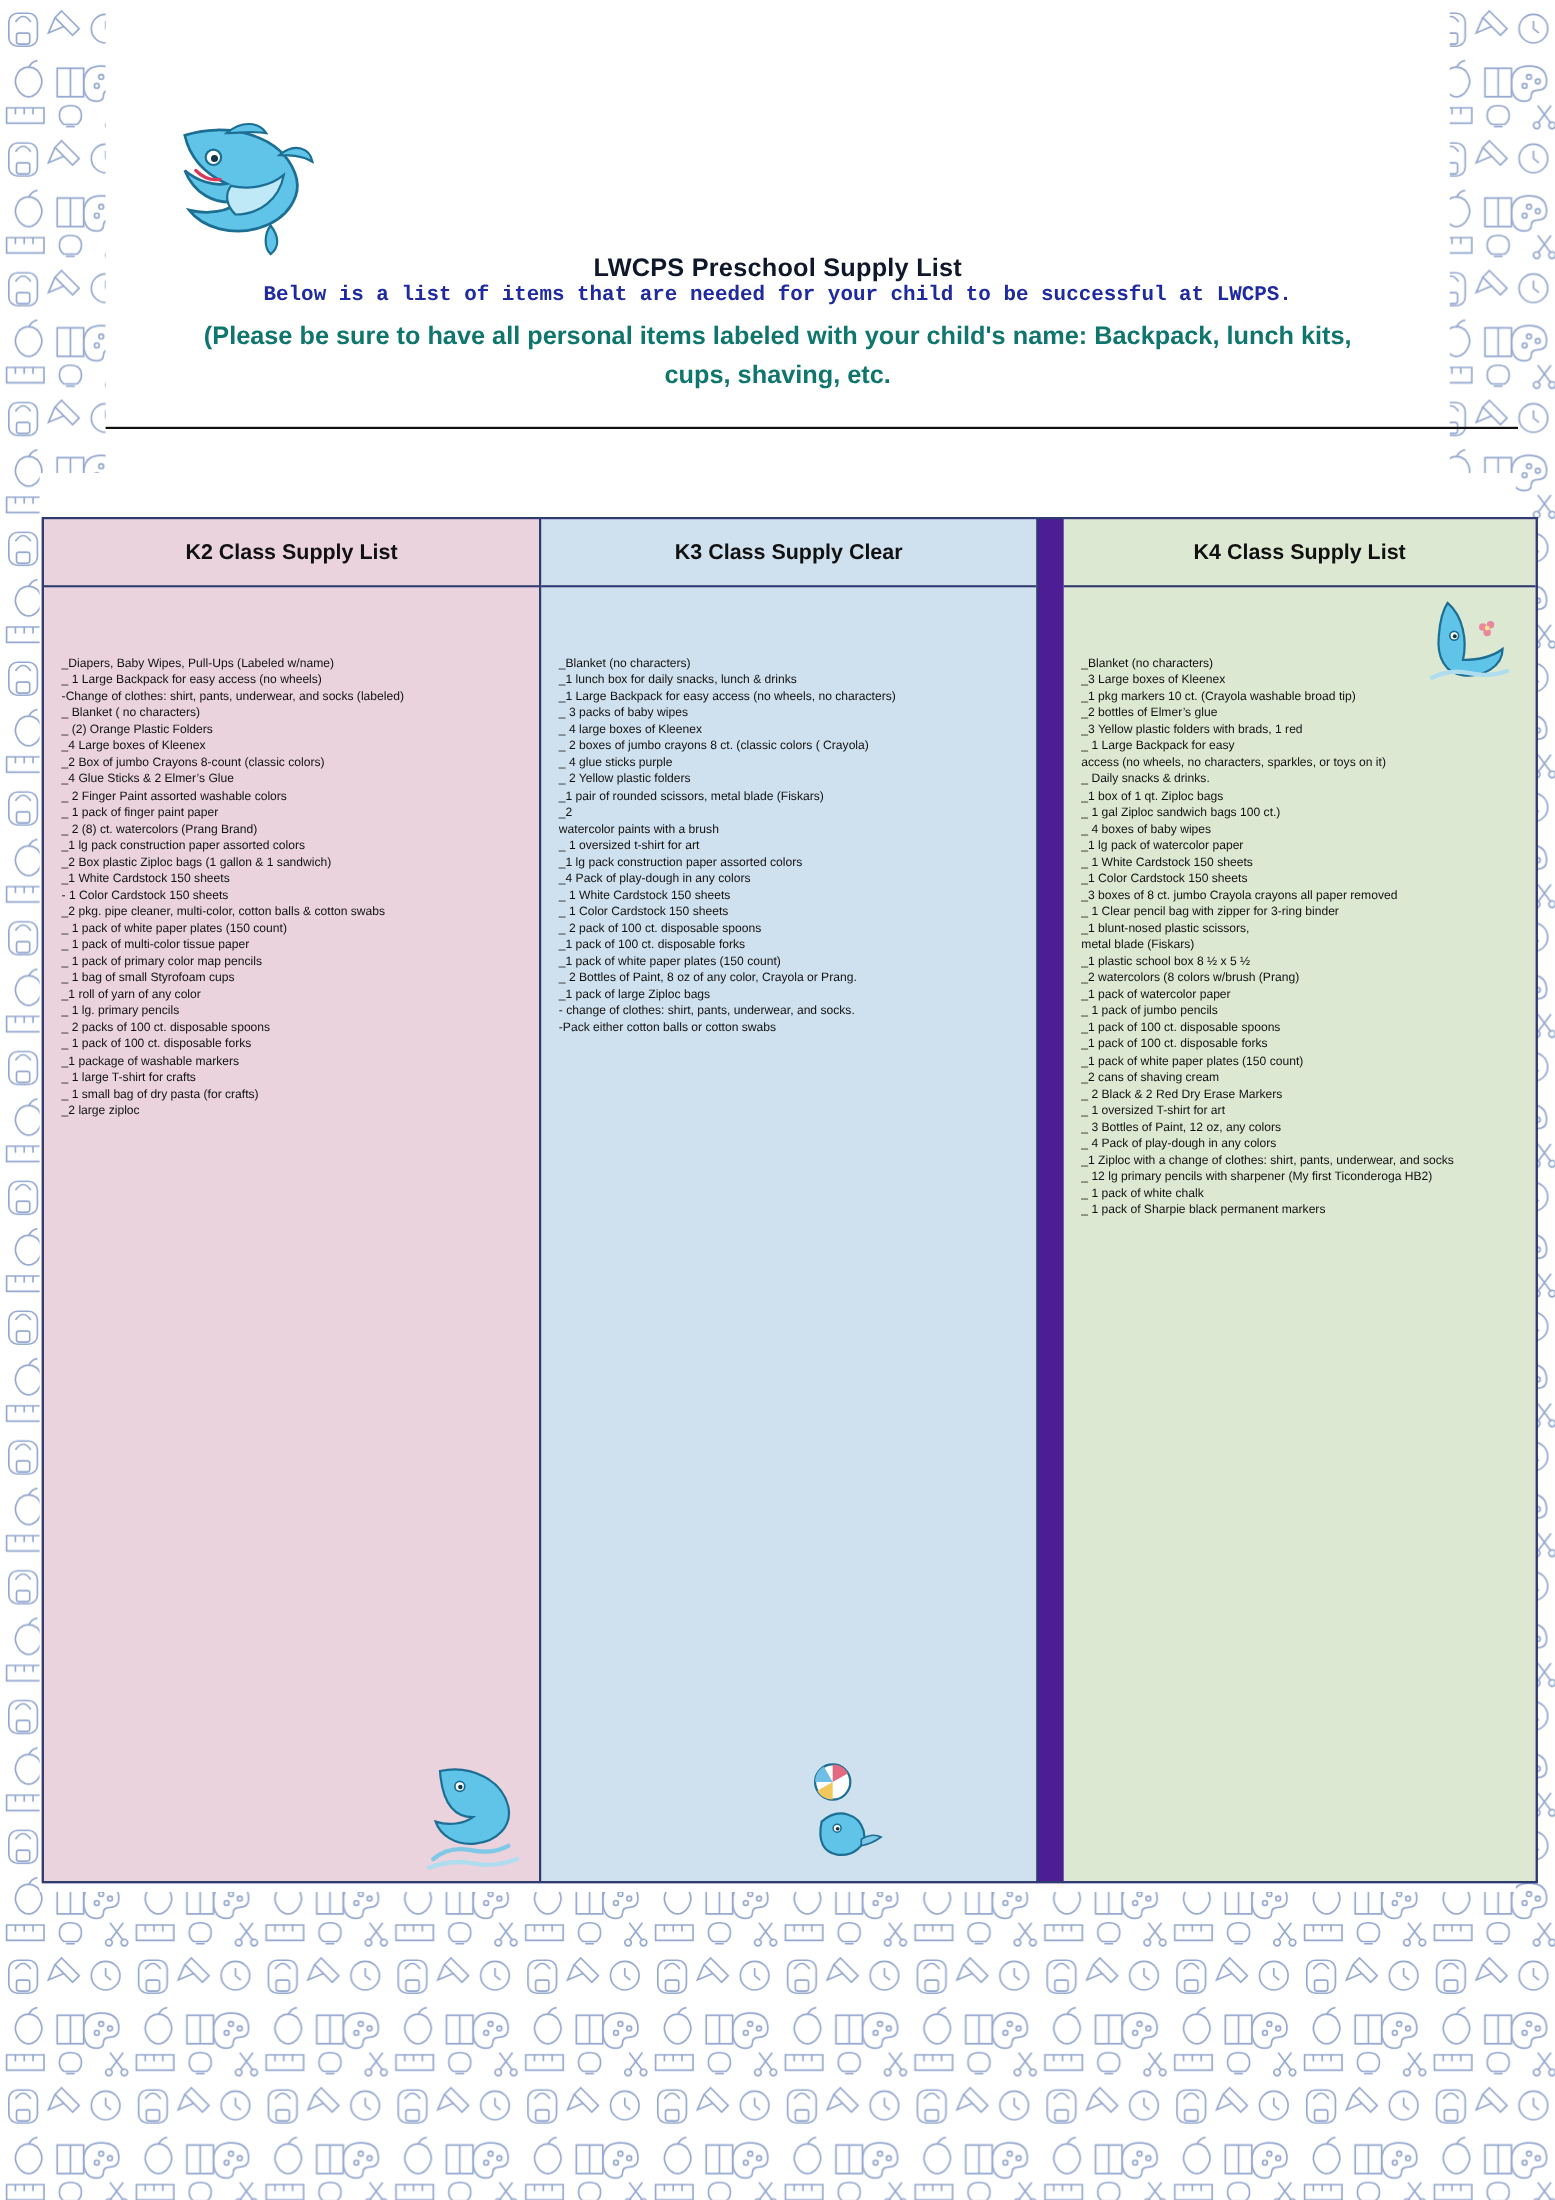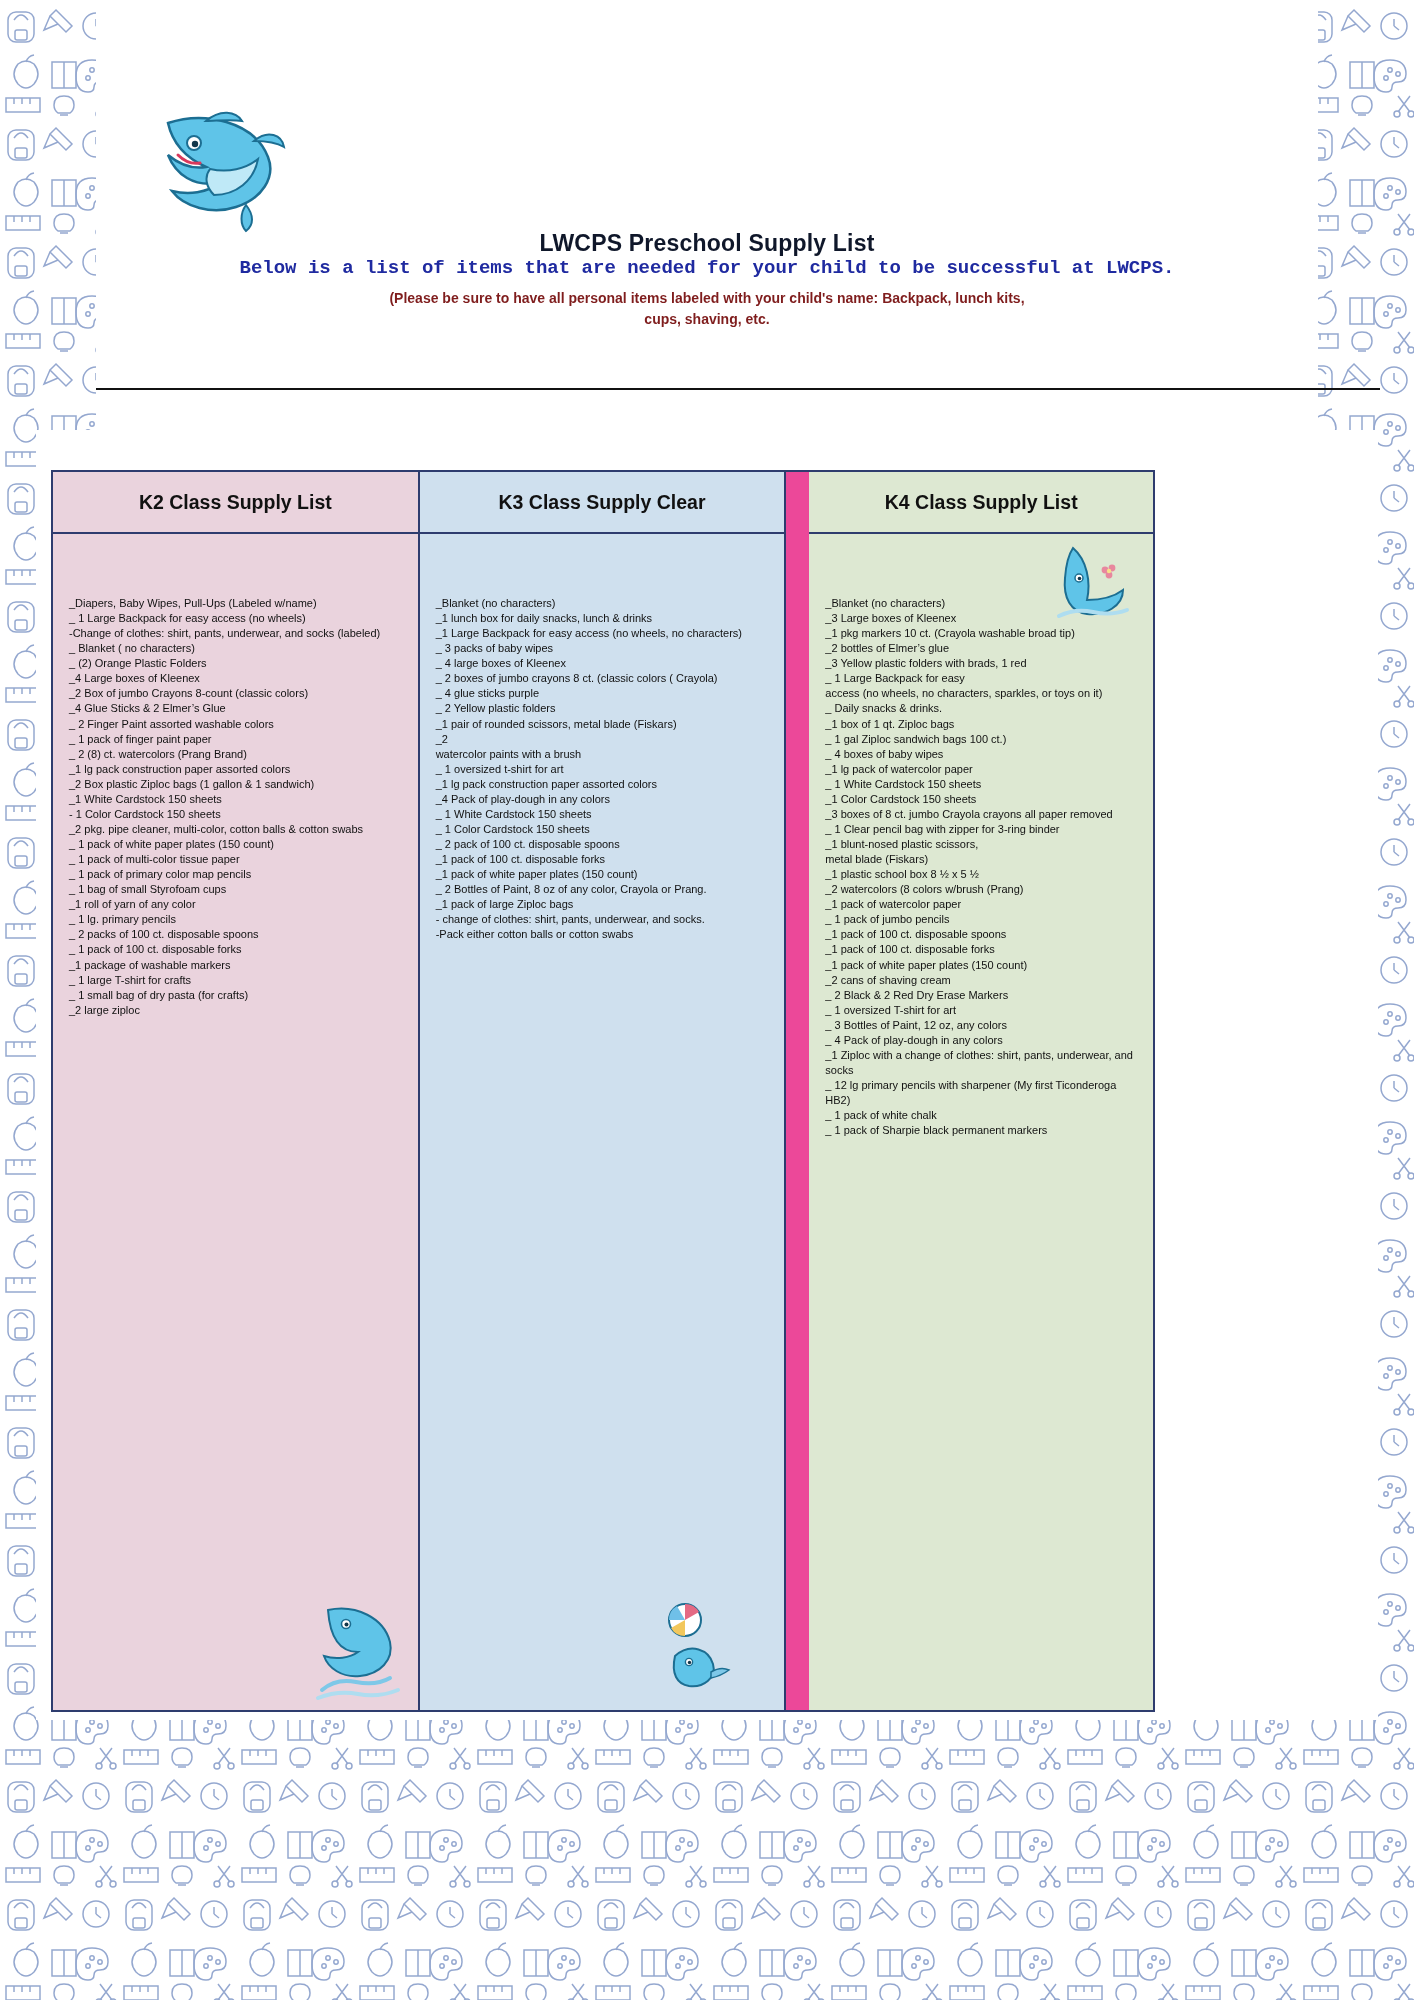--- a/index.html
+++ b/index.html
@@ -58,23 +58,23 @@
     letter-spacing: .2px;
   }
   .subtitle {
     font-size: 19px;
     font-weight: bold;
     color: #1f2aa0;
     margin-bottom: 9px;
     font-family: Liberation Mono, monospace;
   }
   .note {
-    font-size: 14px;
+    font-size: 23px;
     font-weight: bold;
-    color: #7f1d1d;
+    color: #0f766e;
     line-height: 1.5;
   }
   .hr {
     position: absolute;
     left: 96px;
     top: 388px;
     width: 1284px;
     height: 2px;
     background: #111;
     z-index: 3;
@@ -86,28 +86,28 @@
     left: 150px;
     top: 95px;
     width: 140px;
     height: 140px;
     z-index: 4;
   }
 
   
   .table {
     position: absolute;
-    left: 51px;
+    left: 38px;
     top: 470px;
-    width: 1104px;
+    width: 1360px;
     height: 1242px;
     display: flex;
     z-index: 3;
     border: 2px solid #2e3c6e;
-    background: #ec4899;
+    background: #4c1d95;
   }
   .col {
     flex: 1 1 33.33%;
     display: flex;
     flex-direction: column;
     border-right: 2px solid #2e3c6e;
     position: relative;
   }
   .col:last-child { border-right: none; padding-left: 23px; }
 

